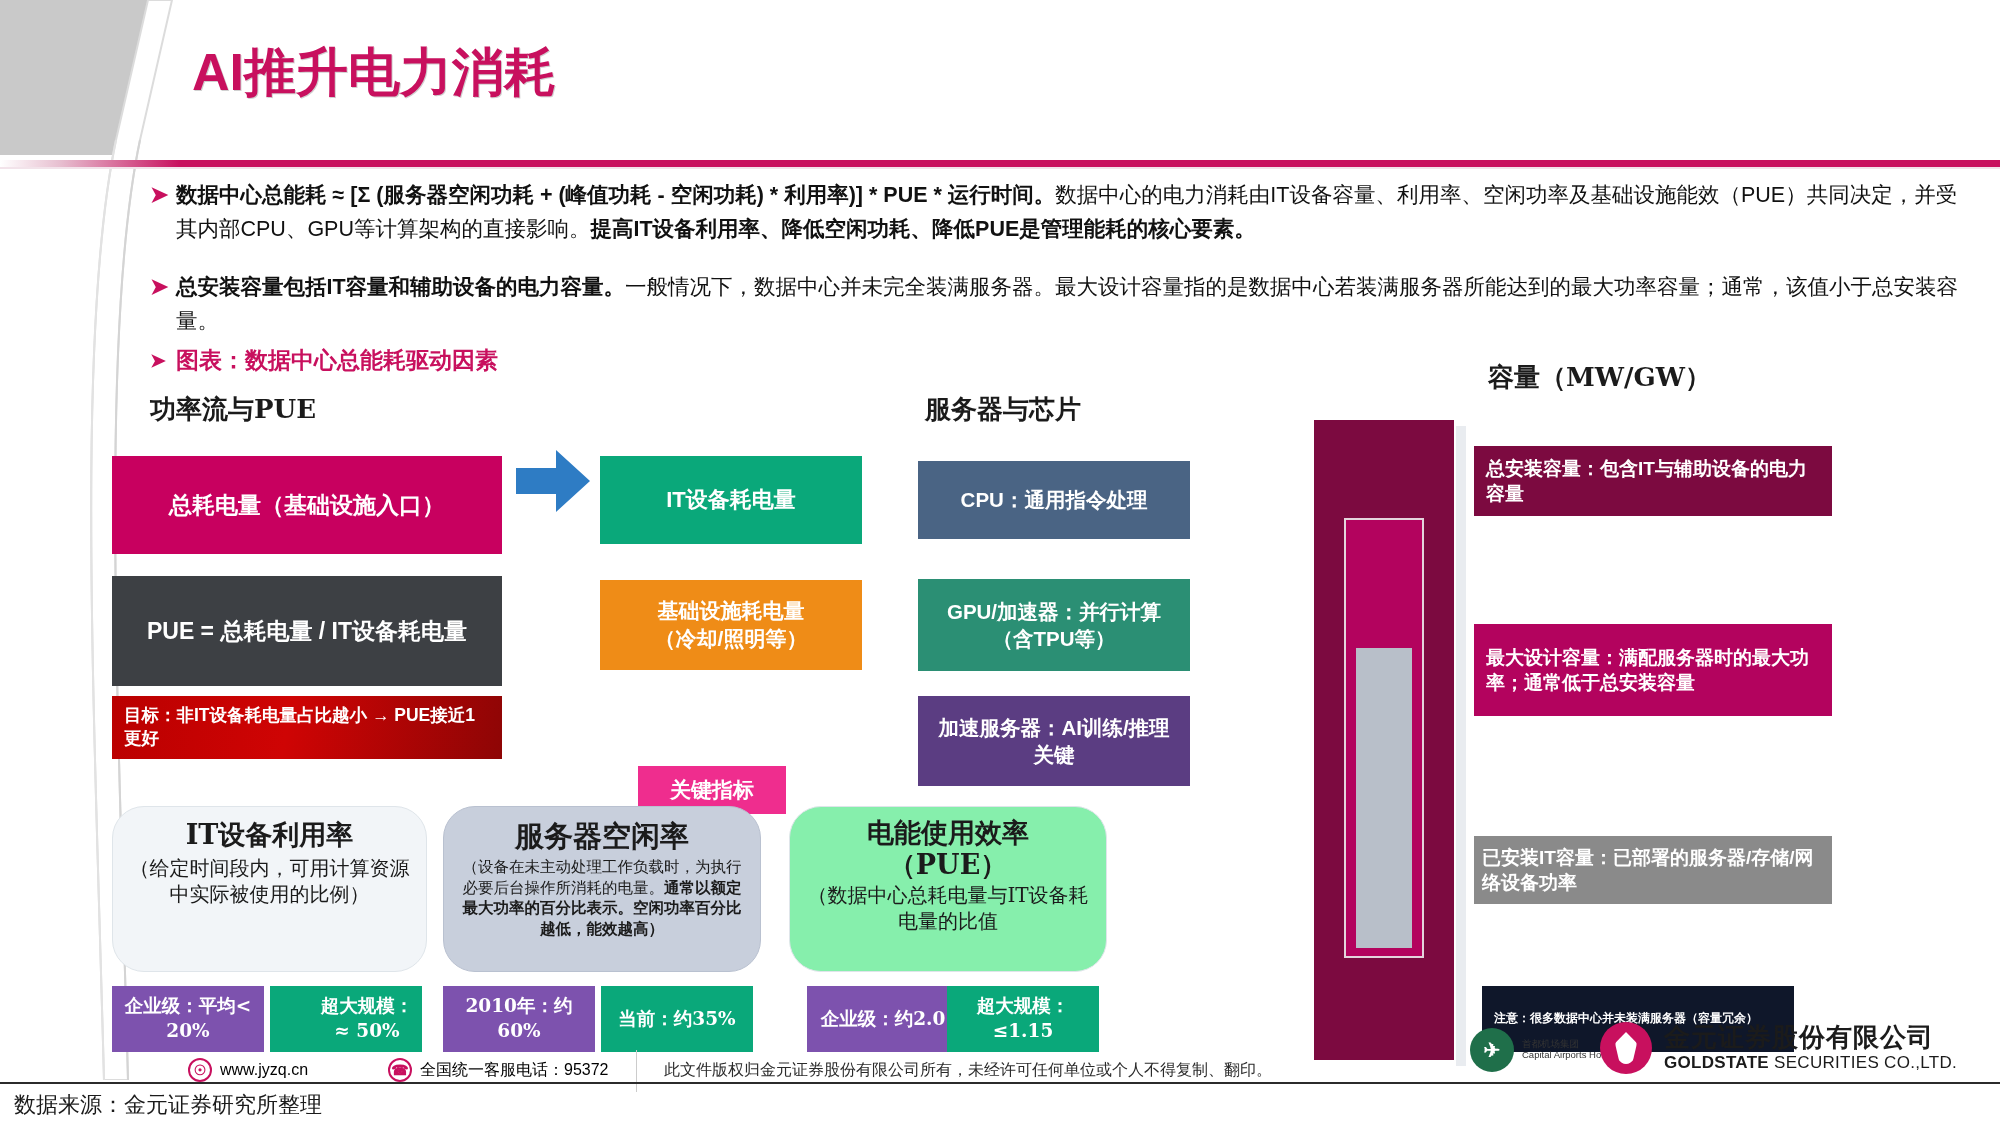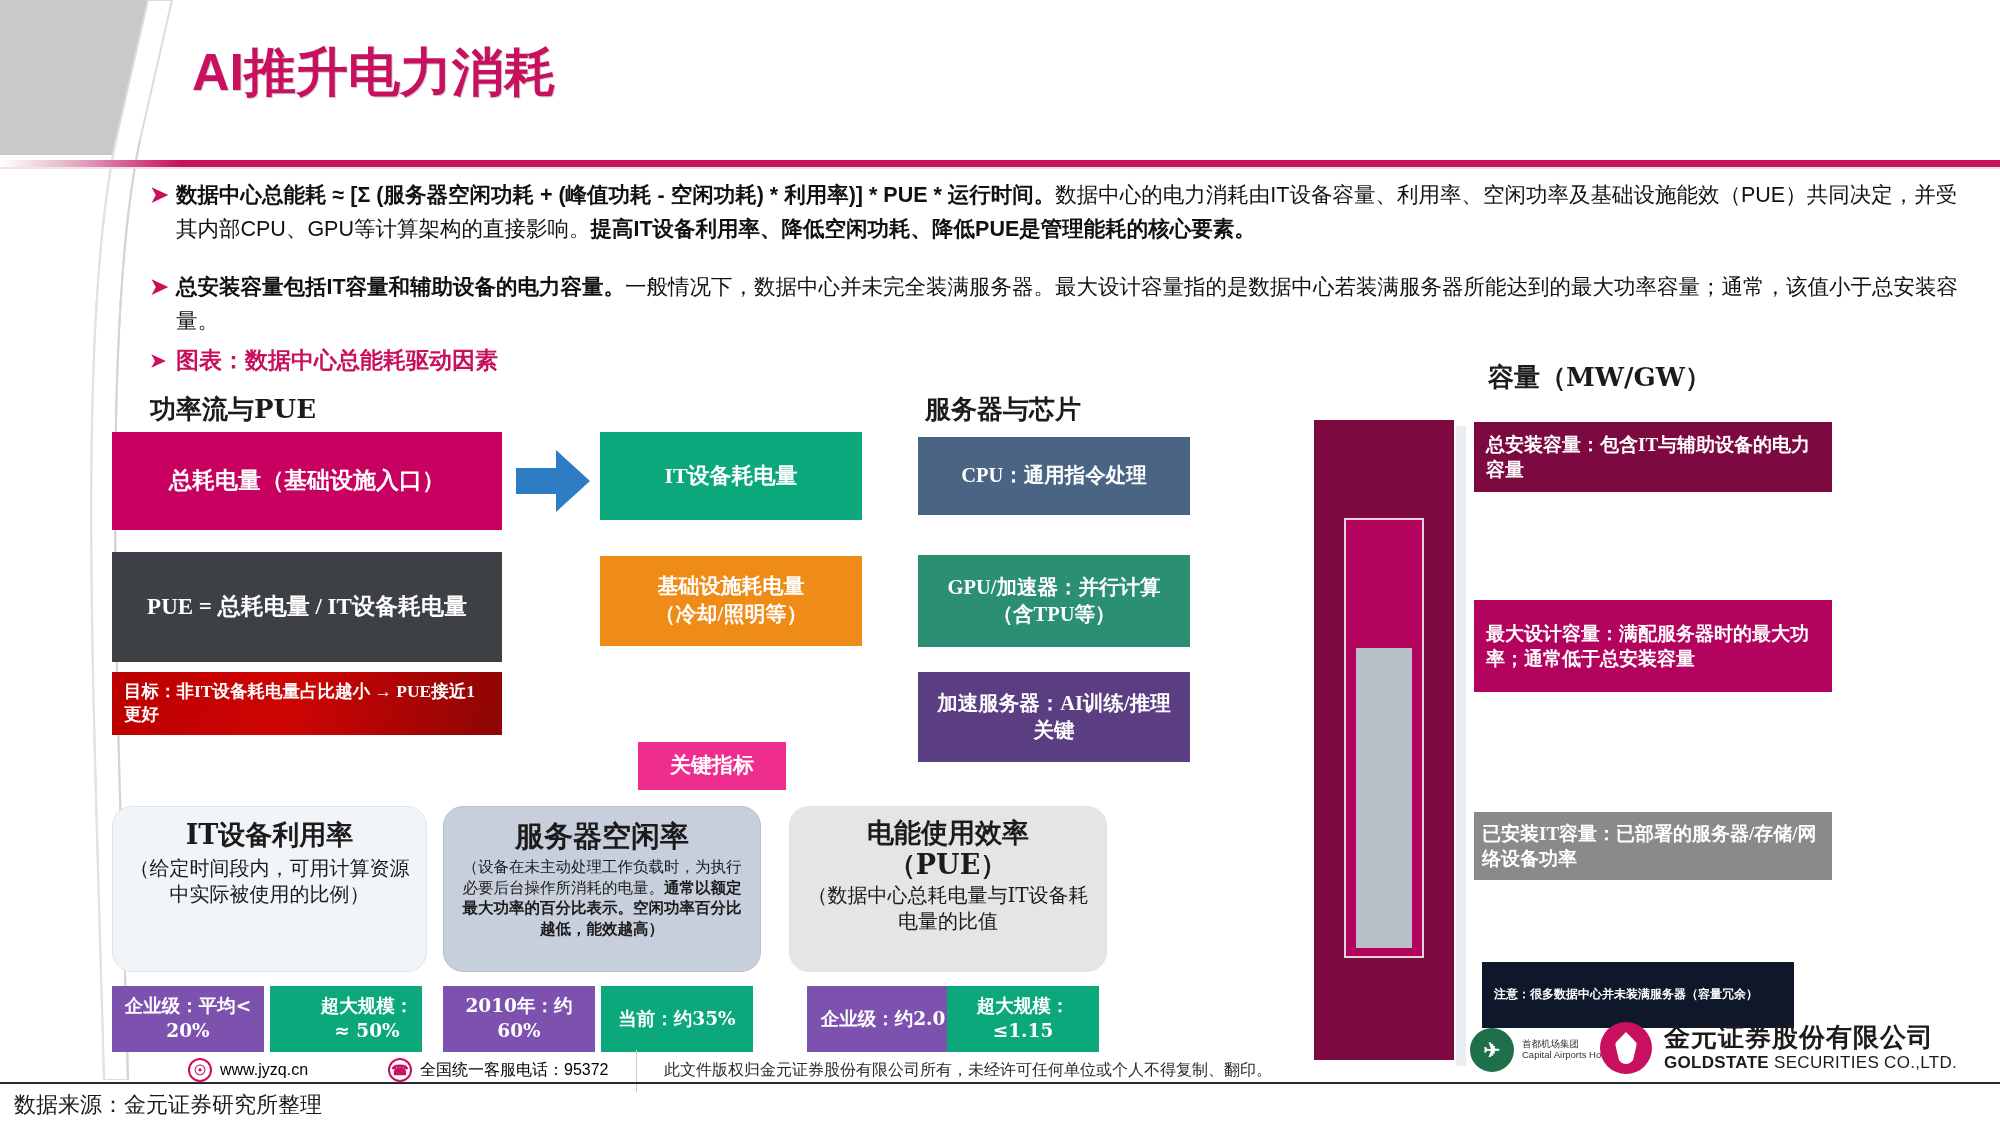--- a/index.html
+++ b/index.html
@@ -76,24 +76,25 @@
     font-size: 26px; color: #1b1b1b;
     font-family: "DejaVu Serif", serif; font-weight: bold;
   }
 
   
   .box {
     position: absolute;
     display: flex; align-items: center; justify-content: center;
     text-align: center;
     color: #ffffff;
-    font-family: Liberation Serif, serif;
+    font-family: Liberation Sans, sans-serif;
     font-weight: bold;
     line-height: 1.32;
     padding: 6px 12px;
+    margin-top: 24px;
   }
   .box.left-align { justify-content: flex-start; text-align: left; }
 
   
   #box-total      { left:112px; top:432px; width:390px; height:98px;  background:#c8005f; font-size:23px; }
   #box-pue-eq     { left:112px; top:552px; width:390px; height:110px; background:#3d4044; font-size:23px; }
   #box-goal       { left:112px; top:672px; width:390px; height:63px;
                     background: linear-gradient(100deg,#ba0000 0%,#cf0404 45%,#8e0505 100%);
                     font-size:17.5px; align-items:flex-start; padding-top:8px; }
   #box-it         { left:600px; top:432px; width:262px; height:88px;  background:#0aa87a; font-size:22px; }
@@ -130,31 +131,31 @@
   #lab-total  { left:1474px; top:422px; width:358px; height:70px;  background:#7c0a40; font-size:19px; }
   #lab-design { left:1474px; top:600px; width:358px; height:92px;  background:#b3035e; font-size:19px; }
   #lab-inst   { left:1474px; top:812px; width:358px; height:68px;  background:#8a8a8a; font-size:19px;padding-left:8px; }
   #lab-note   { left:1482px; top:962px; width:312px; height:66px;  background:#0f172a; font-size:12px; }
 
   #cap-heading { left:1488px; top:360px; }
 
   
   .card {
     position: absolute;
-    border-radius: 20px;
+    border-radius: 32px;
     text-align: center;
     padding: 10px 14px;
     font-family: "DejaVu Serif", serif;
     color: #1b1b1b;
   }
   .card .card-title { font-weight: bold; display:block; }
   .card .card-sub { display:block; }
   #card-util  { left:112px; top:806px; width:315px; height:166px; background:#f2f5f8; border:1px solid #dfe5ea; }
   #card-idle  { left:443px; top:806px; width:318px; height:166px; background:#c8cfdc; border:1px solid #b9c1d0; }
-  #card-pue   { left:789px; top:806px; width:318px; height:166px; background:#e5e5e5; border:1px solid #dfe5ea; }
+  #card-pue   { left:789px; top:806px; width:318px; height:166px; background:#86efac; border:1px solid #dfe5ea; }
 
   #card-util .card-title { font-size:27px; margin-bottom:2px; }
   #card-util .card-sub   { font-size:20px; line-height:1.3; }
   #card-idle .card-title { font-size:29px; margin-bottom:1px; }
   #card-idle .card-sub   { font-size:15.5px; line-height:1.26; }
   #card-idle .card-sub b { font-weight:bold; }
   #card-pue  .card-title { font-size:27px; line-height:1.2; }
   #card-pue  .card-sub   { font-size:20px; line-height:1.3; }
 
   

